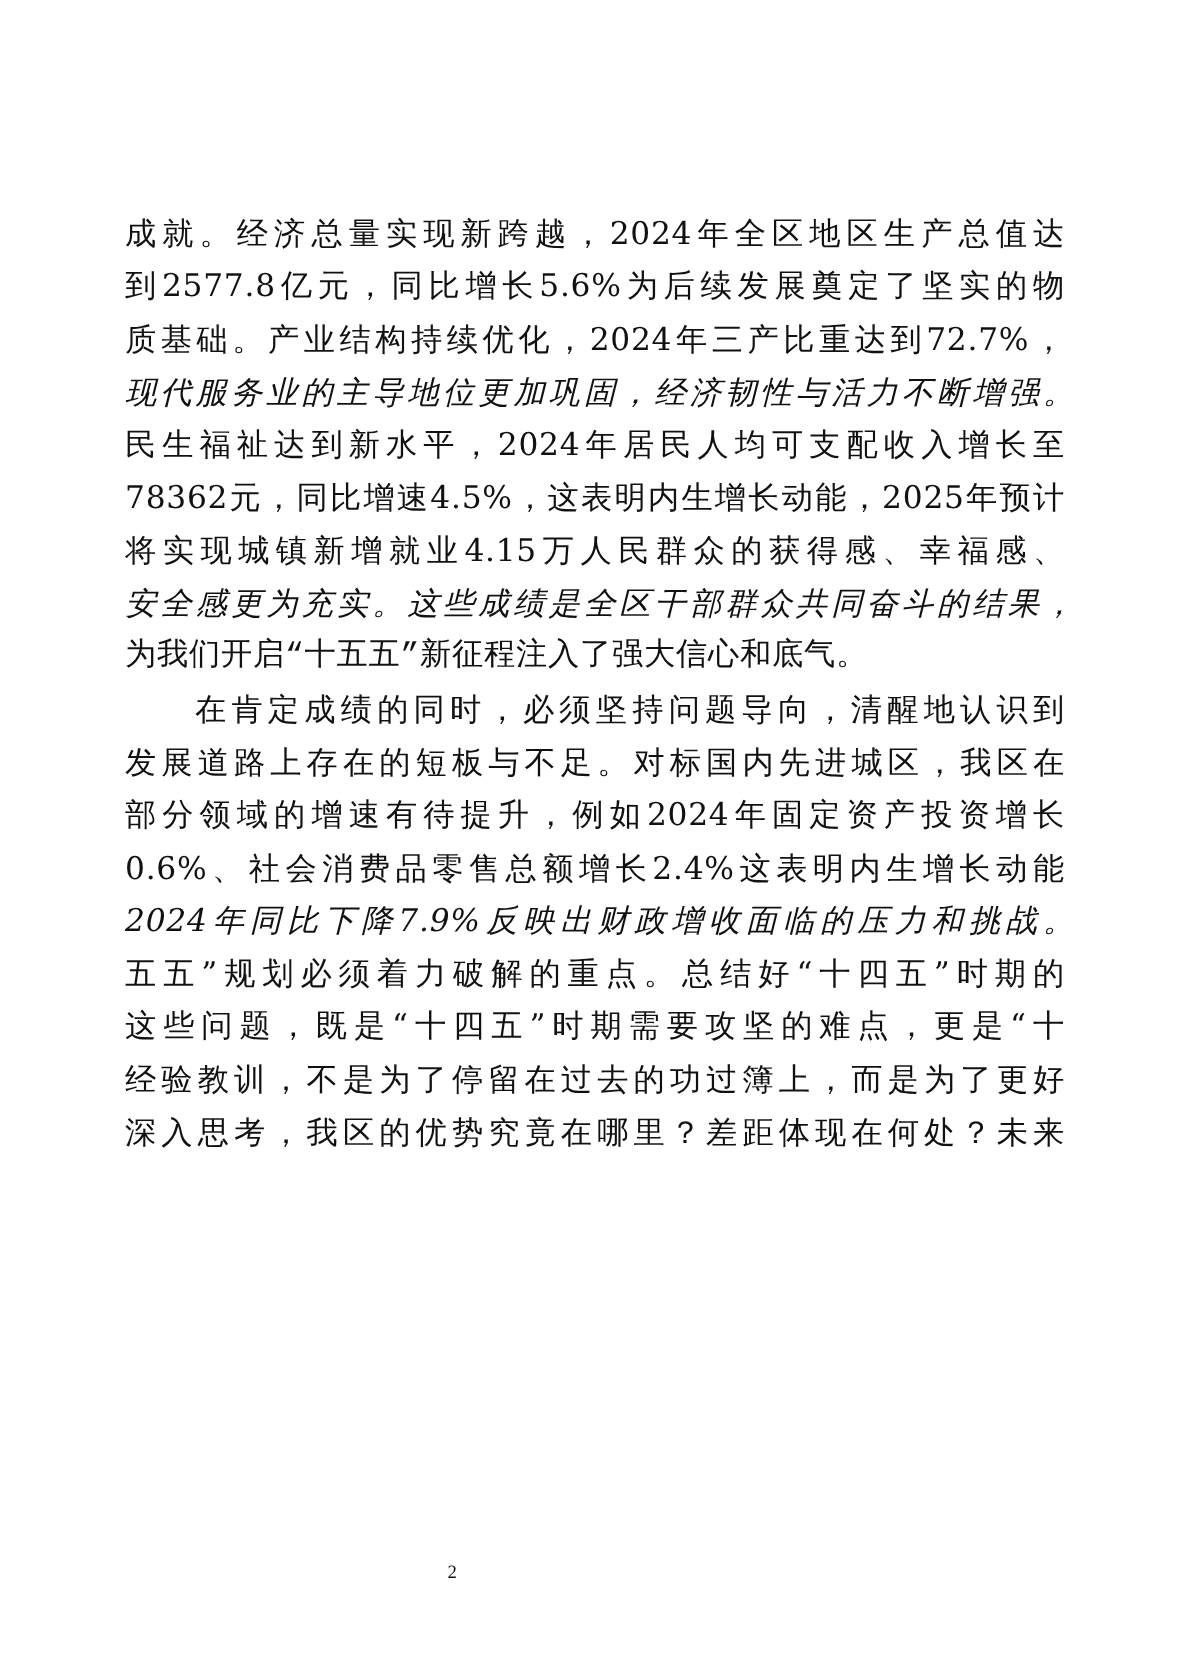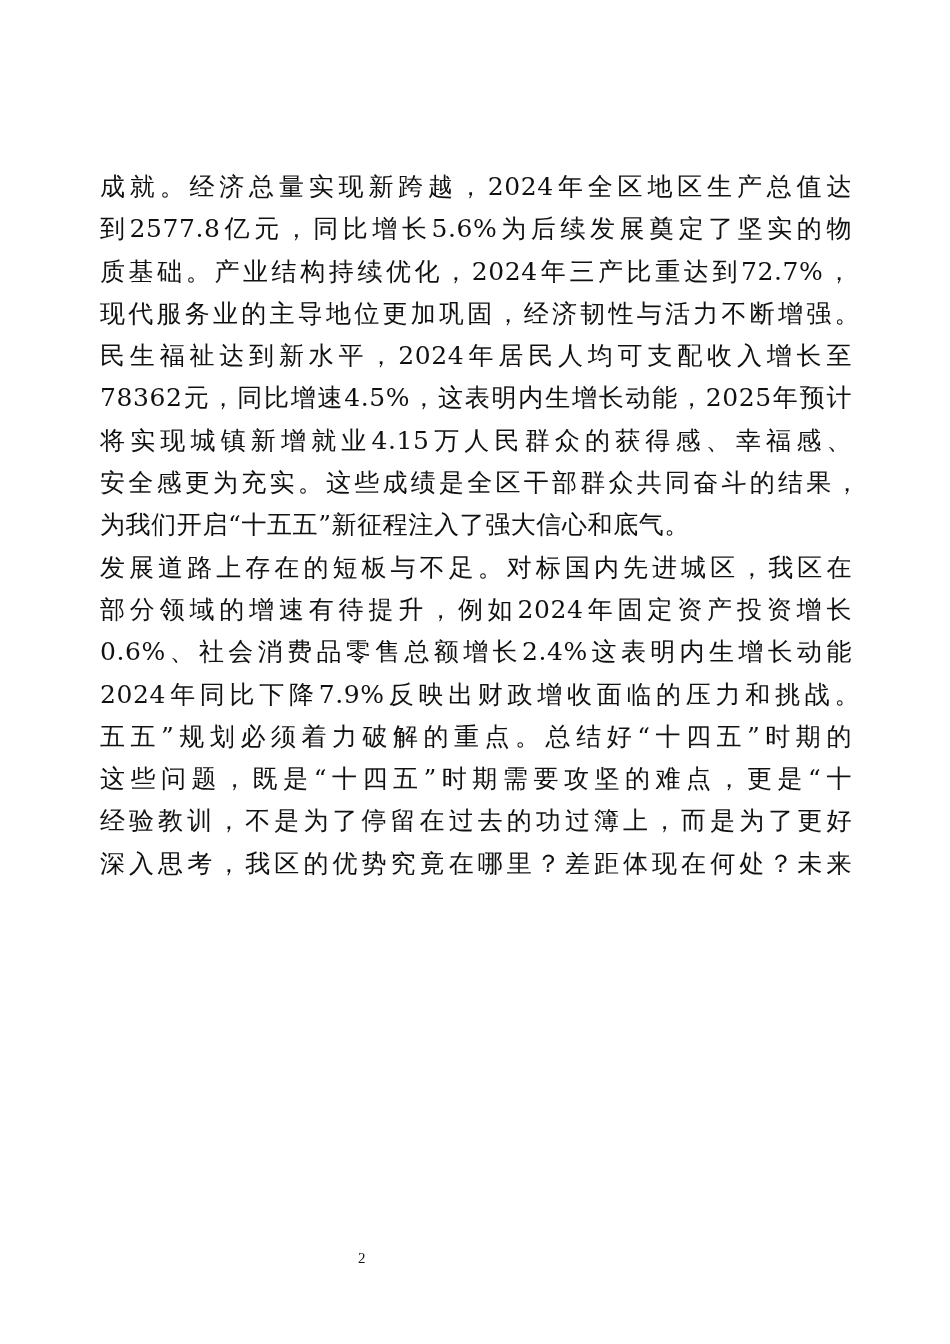--- a/index.html
+++ b/index.html
@@ -34,27 +34,29 @@
       line-height: 42.3px;
       font-size: 25px;
       white-space: nowrap;
       letter-spacing: 0.6px;
       text-align: justify;
       text-align-last: justify;
       width: 752px;
     }
     .line.last {
       text-align-last: left;
+      font-family: Liberation Mono, monospace;
     }
     .line.indent {
       padding-left: 56px;
       width: 696px;
     }
     .line.wide {
       width: 760px;
+      font-style: italic;
     }
     .page-number {
       position: absolute;
       left: 358px;
       top: 1250px;
       font-family: "Liberation Serif", "DejaVu Serif", serif;
       font-size: 15px;
       color: #111111;
     }
   </style>
@@ -67,20 +69,21 @@
     <span class="line">成就。经济总量实现新跨越，2024年全区地区生产总值达</span>
     <span class="line">到2577.8亿元，同比增长5.6%为后续发展奠定了坚实的物</span>
     <span class="line">质基础。产业结构持续优化，2024年三产比重达到72.7%，</span>
     <span class="line wide">现代服务业的主导地位更加巩固，经济韧性与活力不断增强。</span>
     <span class="line">民生福祉达到新水平，2024年居民人均可支配收入增长至</span>
     <span class="line">78362元，同比增速4.5%，这表明内生增长动能，2025年预计</span>
     <span class="line">将实现城镇新增就业4.15万人民群众的获得感、幸福感、</span>
     <span class="line wide">安全感更为充实。这些成绩是全区干部群众共同奋斗的结果，</span>
     <span class="line last">为我们开启“十五五”新征程注入了强大信心和底气。</span>
 
+    <span class="line indent">在肯定成绩的同时，必须坚持问题导向，清醒地认识到</span>
     <span class="line">发展道路上存在的短板与不足。对标国内先进城区，我区在</span>
     <span class="line">部分领域的增速有待提升，例如2024年固定资产投资增长</span>
     <span class="line">0.6%、社会消费品零售总额增长2.4%这表明内生增长动能</span>
     <span class="line wide">2024年同比下降7.9%反映出财政增收面临的压力和挑战。</span>
     <span class="line">五五”规划必须着力破解的重点。总结好“十四五”时期的</span>
     <span class="line">这些问题，既是“十四五”时期需要攻坚的难点，更是“十</span>
     <span class="line">经验教训，不是为了停留在过去的功过簿上，而是为了更好</span>
     <span class="line">深入思考，我区的优势究竟在哪里？差距体现在何处？未来</span>
   </div>
 

